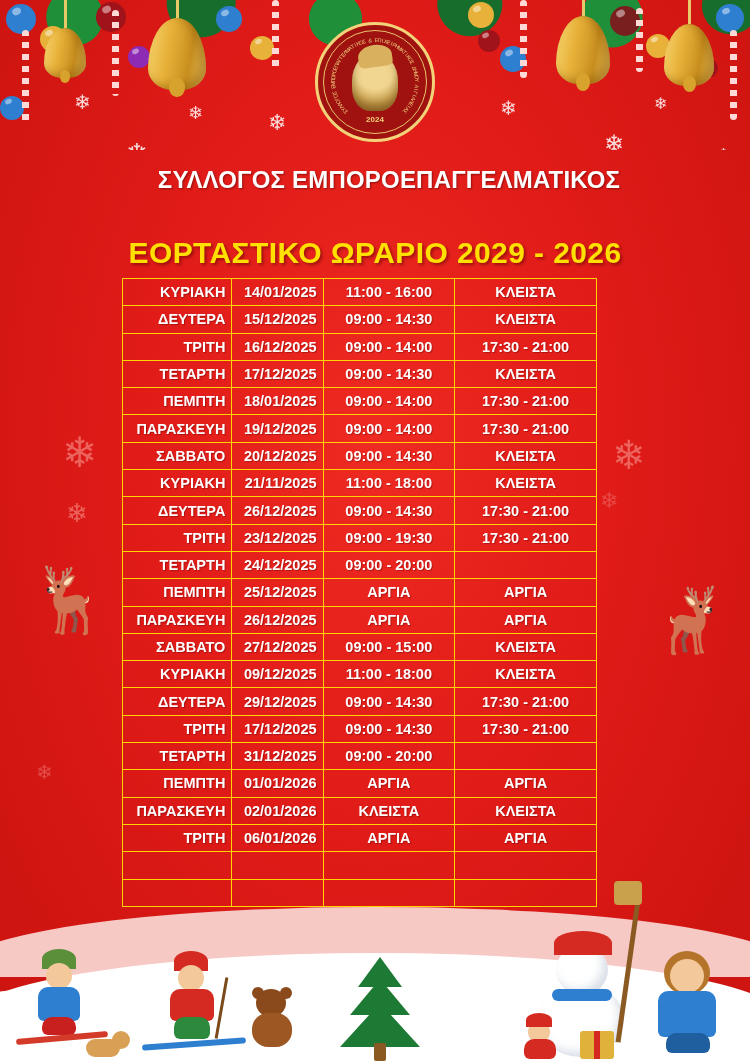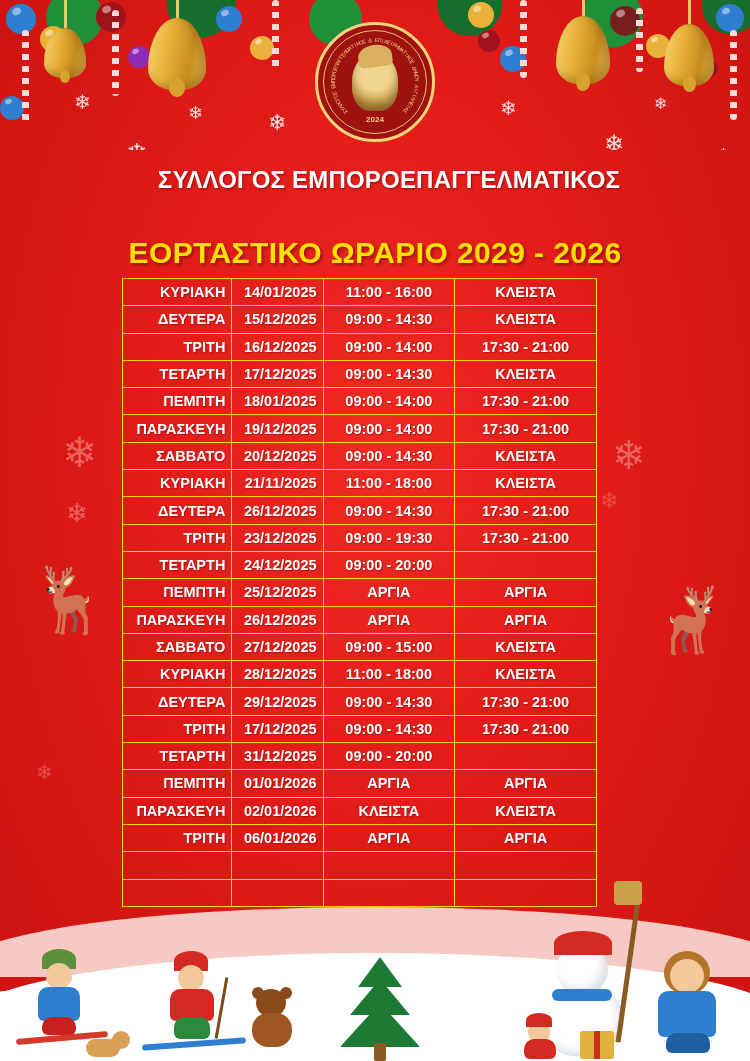--- a/index.html
+++ b/index.html
@@ -386,21 +386,21 @@
           <td class="c-a">ΑΡΓΙΑ</td>
         </tr>
         <tr>
           <td class="c-day">ΣΑΒΒΑΤΟ</td>
           <td class="c-date">27/12/2025</td>
           <td class="c-m">09:00 - 15:00</td>
           <td class="c-a">ΚΛΕΙΣΤΑ</td>
         </tr>
         <tr>
           <td class="c-day">ΚΥΡΙΑΚΗ</td>
-          <td class="c-date">28/12/2025</td>
+          <td class="c-date">09/12/2025</td>
           <td class="c-m">11:00 - 18:00</td>
           <td class="c-a">ΚΛΕΙΣΤΑ</td>
         </tr>
         <tr>
           <td class="c-day">ΔΕΥΤΕΡΑ</td>
           <td class="c-date">29/12/2025</td>
           <td class="c-m">09:00 - 14:30</td>
           <td class="c-a">17:30 - 21:00</td>
         </tr>
         <tr>

